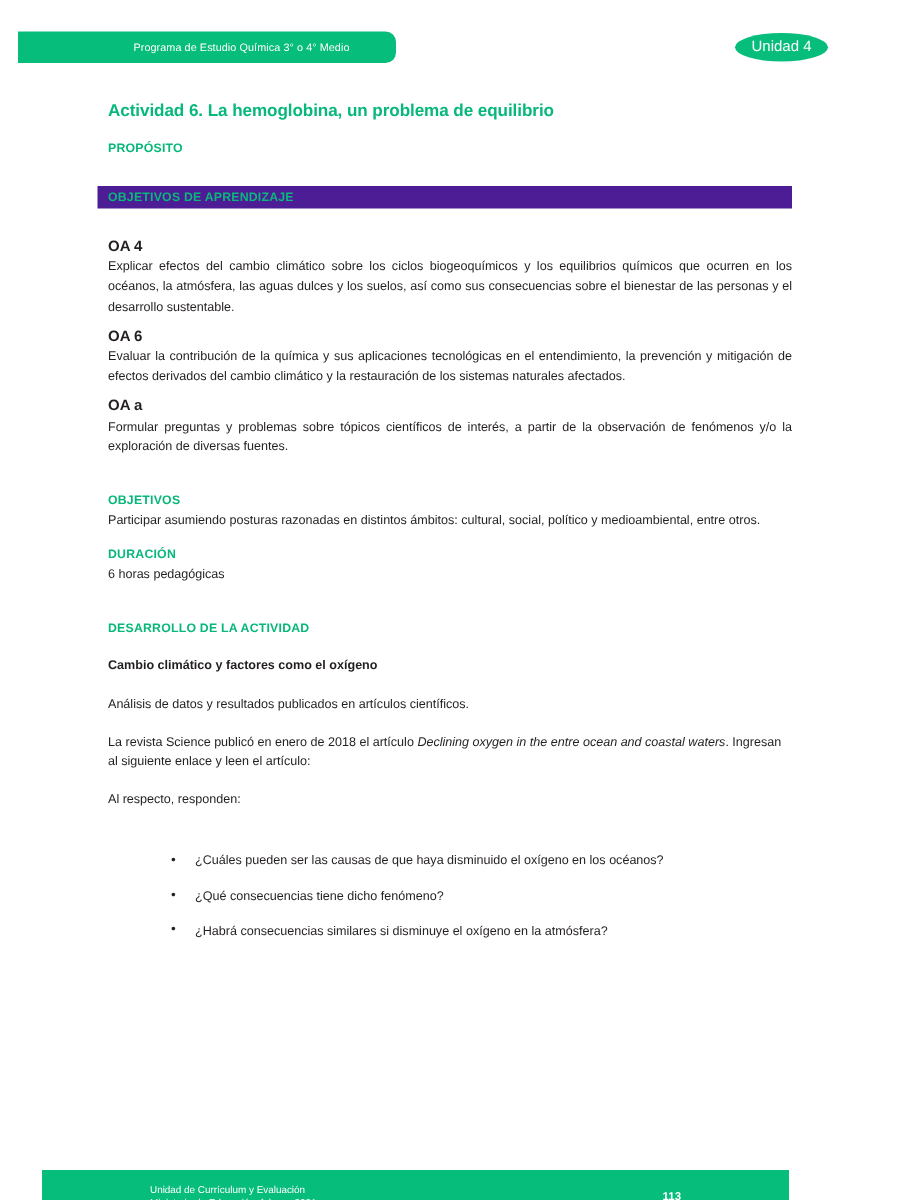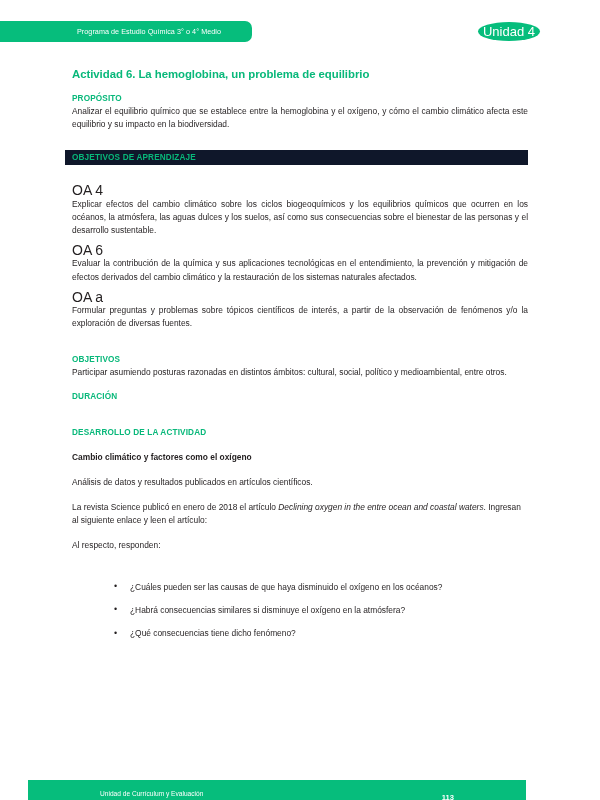--- a/index.html
+++ b/index.html
@@ -13,21 +13,21 @@
     font-family: "Liberation Sans", sans-serif;
     color: #231f20;
     overflow: hidden;
     position: relative;
   }
 
   
   .page-header {
     position: absolute;
     top: 0;
-    left: 0;
+    left: 12px;
     width: 479px;
     height: 58px;
   }
   .header-banner {
     position: absolute;
     left: 0;
     top: 21px;
     height: 21px;
     width: 252px;
     background: #06bd7c;
@@ -51,21 +51,21 @@
     width: 62px;
     height: 19px;
     background: #06bd7c;
     border-radius: 50%;
     display: flex;
     align-items: center;
     justify-content: center;
   }
   .unit-badge span {
     color: #ffffff;
-    font-size: 13px;
+    font-size: 10px;
     white-space: nowrap;
   }
 
   
   .content {
     position: absolute;
     left: 72px;
     top: 68px;
     width: 456px;
   }
@@ -84,42 +84,42 @@
     font-weight: bold;
     letter-spacing: 0.15px;
     margin: 0 0 2px 0;
   }
 
   .band-label {
     color: #08b87a;
     font-size: 8.2px;
     font-weight: bold;
     letter-spacing: 0.15px;
-    background: #0f172a;
+    background: #4c1d95;
     margin: 0 0 0 -7px;
     padding: 3px 0 3px 7px;
     width: 463px;
     box-sizing: border-box;
   }
 
   p.body-text {
     font-size: 8.4px;
     line-height: 13.2px;
     margin: 0;
     text-align: justify;
     color: #231f20;
   }
 
   p.body-left {
     text-align: left;
   }
 
   .oa-code {
-    font-size: 14px;
-    font-weight: normal;
+    font-size: 10px;
+    font-weight: bold;
     margin: 0;
     color: #231f20;
     line-height: 13.2px;
   }
 
   .gap-sm { height: 7px; }
   .gap-md { height: 12px; }
   .gap-lg { height: 19px; }
   .gap-xl { height: 25px; }
 
@@ -194,21 +194,20 @@
   <div class="unit-badge">
     <span>Unidad 4</span>
   </div>
 </div>
 
 <div class="content">
 
   <h1 class="activity-title">Actividad 6. La hemoglobina, un problema de equilibrio</h1>
 
   <div class="section-label">PROPÓSITO</div>
-  <p class="body-text">Analizar el equilibrio químico que se establece entre la hemoglobina y el oxígeno, y cómo el cambio climático afecta este equilibrio y su impacto en la biodiversidad.</p>
 
   <div class="gap-lg"></div>
 
   <div class="band-label">OBJETIVOS DE APRENDIZAJE</div>
 
   <div class="gap-lg"></div>
 
   <div>
     <p class="oa-code">OA 4</p>
     <p class="body-text">Explicar efectos del cambio climático sobre los ciclos biogeoquímicos y los equilibrios químicos que ocurren en los océanos, la atmósfera, las aguas dulces y los suelos, así como sus consecuencias sobre el bienestar de las personas y el desarrollo sustentable.</p>
@@ -229,20 +228,21 @@
   </div>
 
   <div class="gap-xl"></div>
 
   <div class="section-label">OBJETIVOS</div>
   <p class="body-text">Participar asumiendo posturas razonadas en distintos ámbitos: cultural, social, político y medioambiental, entre otros.</p>
 
   <div class="gap-md"></div>
 
   <div class="section-label">DURACIÓN</div>
+  <p class="body-text body-left">6 horas pedagógicas</p>
 
   <div class="gap-xl"></div>
 
   <div class="section-label">DESARROLLO DE LA ACTIVIDAD</div>
 
   <div class="gap-md"></div>
 
   <p class="subhead">Cambio climático y factores como el oxígeno</p>
 
   <div class="gap-md"></div>
@@ -254,22 +254,22 @@
   <p class="body-text body-left"><span>La revista Science publicó en enero de 2018 el artículo </span><em class="article-title">Declining oxygen in the entre ocean and coastal waters</em><span>. Ingresan al siguiente enlace y leen el artículo:</span></p>
 
   <div class="gap-md"></div>
 
   <p class="body-text body-left">Al respecto, responden:</p>
 
   <div class="gap-md"></div>
 
   <ul class="question-list">
     <li>¿Cuáles pueden ser las causas de que haya disminuido el oxígeno en los océanos?</li>
+    <li>¿Qué consecuencias tiene dicho fenómeno?</li>
     <li>¿Habrá consecuencias similares si disminuye el oxígeno en la atmósfera?</li>
-    <li>¿Qué consecuencias tiene dicho fenómeno?</li>
   </ul>
 
 </div>
 
 <div class="page-footer">
   <div class="footer-text">
     <div>Unidad de Currículum y Evaluación</div>
     <div>Ministerio de Educación, febrero 2021</div>
   </div>
   <div class="footer-page">113</div>

